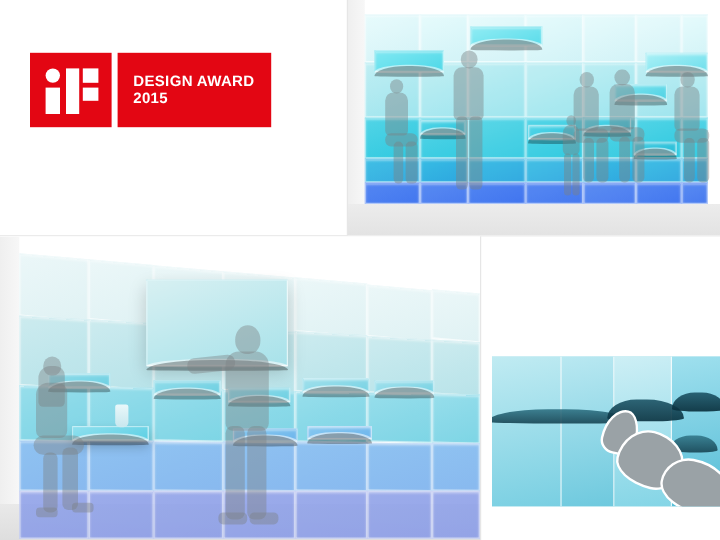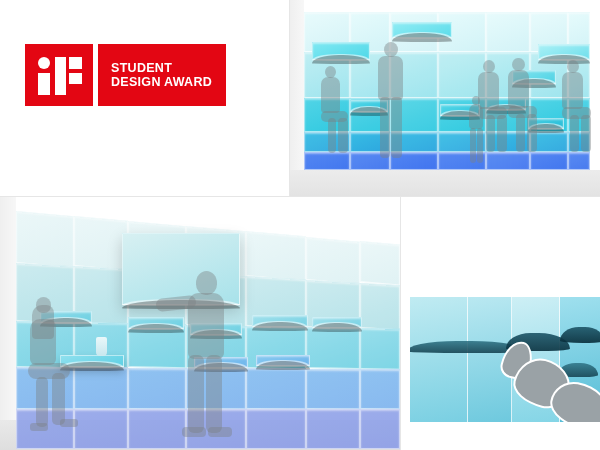--- a/index.html
+++ b/index.html
@@ -101,22 +101,22 @@
   <div class="logo-wrap">
     <div class="logo-mark">
       <div class="glyph-i-dot"></div>
       <div class="glyph-i-bar"></div>
       <div class="glyph-f-stem"></div>
       <div class="glyph-f-top"></div>
       <div class="glyph-f-mid"></div>
     </div>
     <div class="logo-gap"></div>
     <div class="logo-text">
-      <span>STUDENT</span>
       <span>DESIGN AWARD</span>
+      <span>2015</span>
     </div>
   </div>
 
   <div class="scene" id="elevation">
     <div class="sidewall"></div>
     <div class="floor"></div>
     <div id="elev-tiles">
         <div class="tile" style="left: 14px; top: 12px; width: 46px; height: 40px; background: linear-gradient(160deg, rgb(230, 251, 252), rgb(210, 243, 247)); opacity: 0.93;"></div>
         <div class="tile" style="left: 60px; top: 12px; width: 40px; height: 40px; background: linear-gradient(160deg, rgb(230, 251, 252), rgb(210, 243, 247)); opacity: 0.975;"></div>
         <div class="tile" style="left: 100px; top: 12px; width: 48px; height: 40px; background: linear-gradient(160deg, rgb(230, 251, 252), rgb(210, 243, 247)); opacity: 0.945;"></div>

